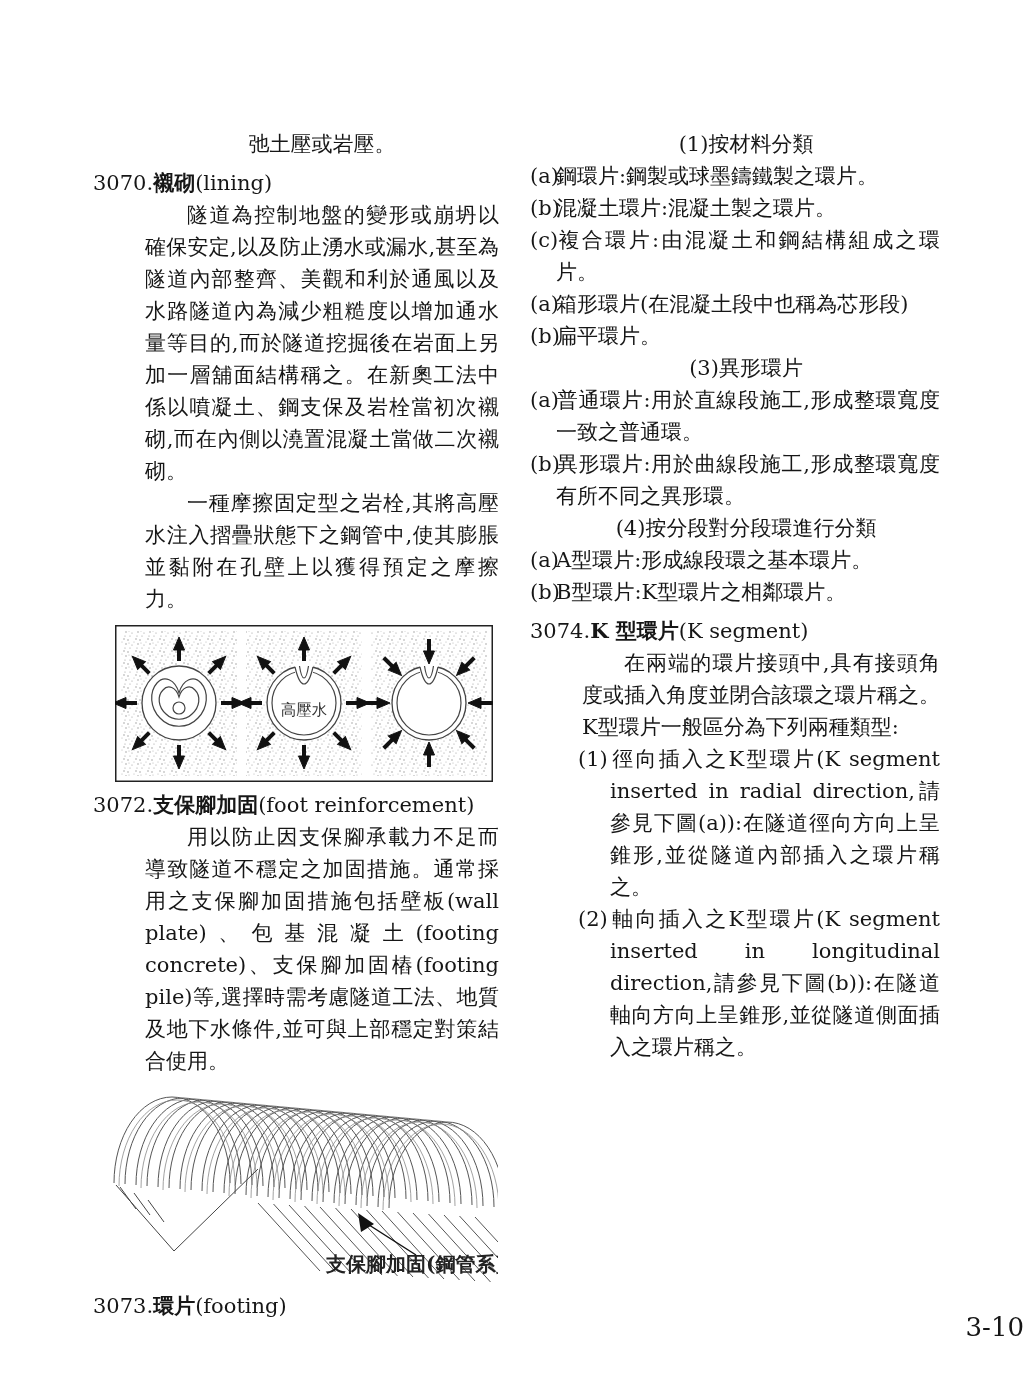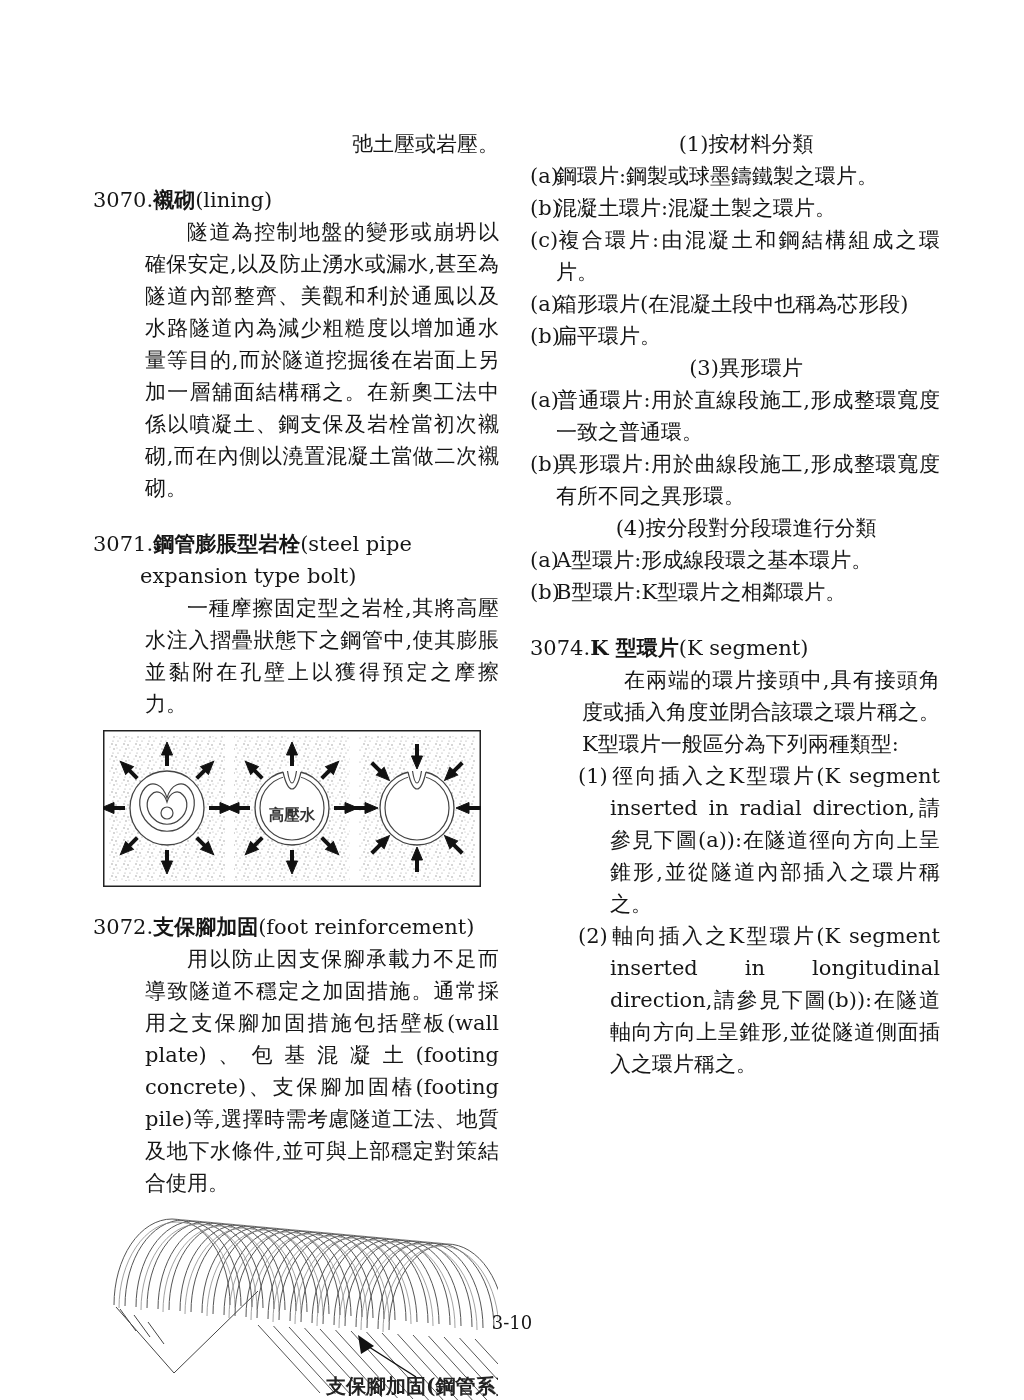--- a/index.html
+++ b/index.html
@@ -1,51 +1,48 @@
 <!DOCTYPE html>
 <html><head>
 <meta charset="utf-8">
 <style>
   html,body{margin:0;padding:0;}
   body{width:1024px;height:1400px;background:#ffffff;position:relative;overflow:hidden;
        font-family:"DejaVu Serif","Liberation Serif",serif;color:#161616;}
   .col{position:absolute;top:128px;font-size:21px;line-height:32px;text-align:justify;}
   #col-left{left:93px;width:406px;}
   #col-right{left:530px;width:410px;}
-  .cont{margin-left:52px;text-align:right;}
-  .entry{margin-top:24px;padding-left:47px;text-indent:-47px;text-align:left;}
+  .cont{margin-left:52px;text-align:center;}
+  .entry{margin-top:7px;padding-left:47px;text-indent:-47px;text-align:left;}
   .entry .term{font-weight:bold;}
   .para{margin-left:52px;text-indent:42px;}
   .li1{margin-left:22px;padding-left:30px;text-indent:-30px;text-align:center;}
   .li1 .n{display:inline-block;width:30px;text-indent:0;}
   .sub{padding-left:26px;text-indent:-26px;}
   .sub .n{display:inline-block;width:26px;text-indent:0;}
   .kitem{margin-left:48px;padding-left:32px;text-indent:-32px;}
   .kitem .n{display:inline-block;width:32px;text-indent:0;}
-  .fig1{margin:10px 0 4px 10px;width:414px;height:157px;font-weight:bold;}
+  .fig1{margin:10px 0 4px 22px;width:414px;height:157px;}
   .fig2{margin:6px 16px 0 15px;width:390px;height:200px;font-weight:bold;}
-  .pagenum{position:absolute;left:0;right:0;top:1312px;text-align:center;font-size:18px;}
+  .pagenum{position:absolute;left:0;right:0;top:1312px;text-align:right;font-size:26px;}
   svg text{font-family:"DejaVu Serif","Liberation Serif",serif;}
 </style>
 </head>
 <body>
 
 <div>
 
   <div class="col" id="col-left">
     <div class="cont">弛土壓或岩壓。</div>
 
     <div class="entry">
       <span>3070.</span><span class="term">襯砌</span><span>(lining)</span>
     </div>
     <div class="para">隧道為控制地盤的變形或崩坍以確保安定,以及防止湧水或漏水,甚至為隧道內部整齊、美觀和利於通風以及水路隧道內為減少粗糙度以增加通水量等目的,而於隧道挖掘後在岩面上另加一層舖面結構稱之。在新奧工法中係以噴凝土、鋼支保及岩栓當初次襯砌,而在內側以澆置混凝土當做二次襯砌。</div>
 
-    <div class="entry">
-      <span>3071.</span><span class="term">鋼管膨脹型岩栓</span><span>(steel pipe expansion type bolt)</span>
-    </div>
     <div class="para">一種摩擦固定型之岩栓,其將高壓水注入摺疊狀態下之鋼管中,使其膨脹並黏附在孔壁上以獲得預定之摩擦力。</div>
 
     <div class="fig1">
       <svg width="378" height="157" viewBox="0 0 378 157">
         <defs>
           <pattern id="stipple" width="12" height="12" patternUnits="userSpaceOnUse">
             <circle cx="1" cy="3" r="0.7" fill="#8f8f8f"></circle>
               <circle cx="5" cy="8" r="0.6" fill="#9a9a9a"></circle>
             <circle cx="9" cy="2" r="0.7" fill="#8f8f8f"></circle>
               <circle cx="3" cy="11" r="0.6" fill="#9a9a9a"></circle>

